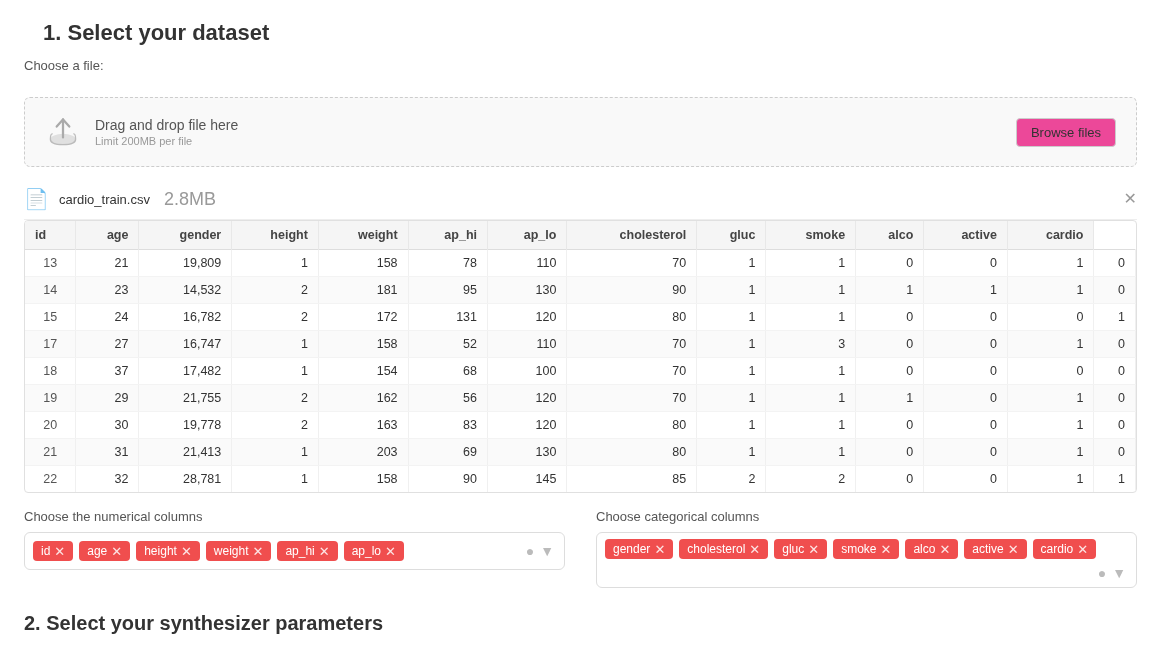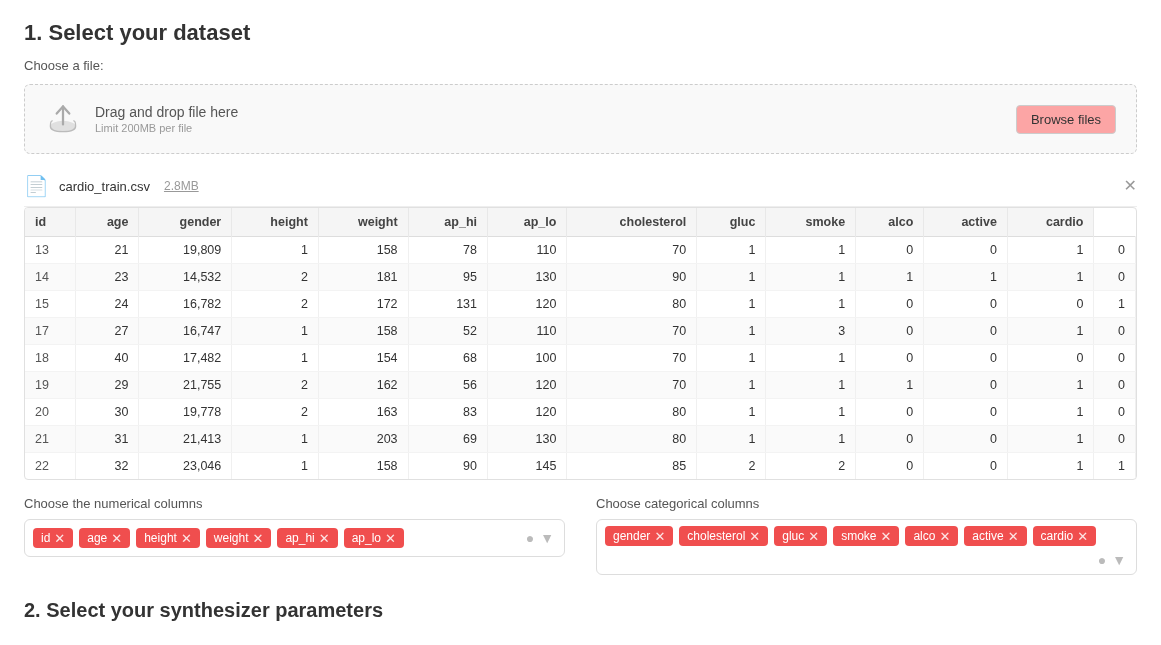--- a/index.html
+++ b/index.html
@@ -7,25 +7,26 @@
       font-family: -apple-system, BlinkMacSystemFont, 'Segoe UI', sans-serif;
       font-size: 14px;
       background: #fff;
       color: #333;
       padding: 20px 24px;
     }
     h1 {
       font-size: 22px;
       font-weight: 600;
       margin-bottom: 12px;
+      margin-left: 19px;
     }
     .choose-file-label {
       font-size: 13px;
       color: #555;
-      margin-bottom: 11px;
+      margin-bottom: 24px;
     }
     .dropzone {
       border: 1.5px dashed #ccc;
       border-radius: 6px;
       background: #f9f9f9;
       padding: 16px 20px;
       display: flex;
       align-items: center;
       justify-content: space-between;
       margin-bottom: 12px;
@@ -44,21 +45,21 @@
       font-size: 14px;
       color: #555;
       font-weight: 500;
     }
     .dropzone-text .sub-text {
       font-size: 11px;
       color: #999;
       margin-top: 2px;
     }
     .browse-btn {
-      background: #fca5a5;
+      background: #ec4899;
       border: 1px solid #ccc;
       border-radius: 4px;
       padding: 6px 14px;
       font-size: 13px;
       cursor: pointer;
       color: #333;
     }
 
     .file-info {
       display: flex;
@@ -71,24 +72,23 @@
     .file-icon {
       font-size: 20px;
       color: #666;
     }
     .file-name {
       font-size: 13px;
       color: #333;
       font-weight: 500;
     }
     .file-size {
-      font-size: 12px;
+      font-size: 18px;
       color: #999;
       margin-left: 4px;
-      text-decoration: underline;
     }
     .close-btn {
       margin-left: auto;
       font-size: 16px;
       color: #999;
       cursor: pointer;
       background: none;
       border: none;
       line-height: 1;
     }
@@ -118,21 +118,21 @@
       border-right: 1px solid #e8e8e8;
       white-space: nowrap;
     }
     th:first-child { text-align: left; }
     td {
       padding: 6px 10px;
       text-align: right;
       border-right: 1px solid #f0f0f0;
       color: #333;
     }
-    td:first-child { text-align: left; color: #555; }
+    td:first-child { text-align: center; color: #555; }
     tr:not(:last-child) td { border-bottom: 1px solid #f3f3f3; }
     tr:nth-child(even) { background: #fafafa; }
 
     
     .columns-section {
       display: flex;
       gap: 31px;
       margin-bottom: 24px;
       align-items: flex-start;
     }
@@ -305,21 +305,21 @@
           <td>70</td>
           <td>1</td>
           <td>3</td>
           <td>0</td>
           <td>0</td>
           <td>1</td>
           <td>0</td>
         </tr>
         <tr>
           <td>18</td>
-          <td>40</td>
+          <td>37</td>
           <td>17,482</td>
           <td>1</td>
           <td>154</td>
           <td>68</td>
           <td>100</td>
           <td>70</td>
           <td>1</td>
           <td>1</td>
           <td>0</td>
           <td>0</td>
@@ -370,21 +370,21 @@
           <td>1</td>
           <td>1</td>
           <td>0</td>
           <td>0</td>
           <td>1</td>
           <td>0</td>
         </tr>
         <tr>
           <td>22</td>
           <td>32</td>
-          <td>23,046</td>
+          <td>28,781</td>
           <td>1</td>
           <td>158</td>
           <td>90</td>
           <td>145</td>
           <td>85</td>
           <td>2</td>
           <td>2</td>
           <td>0</td>
           <td>0</td>
           <td>1</td>

